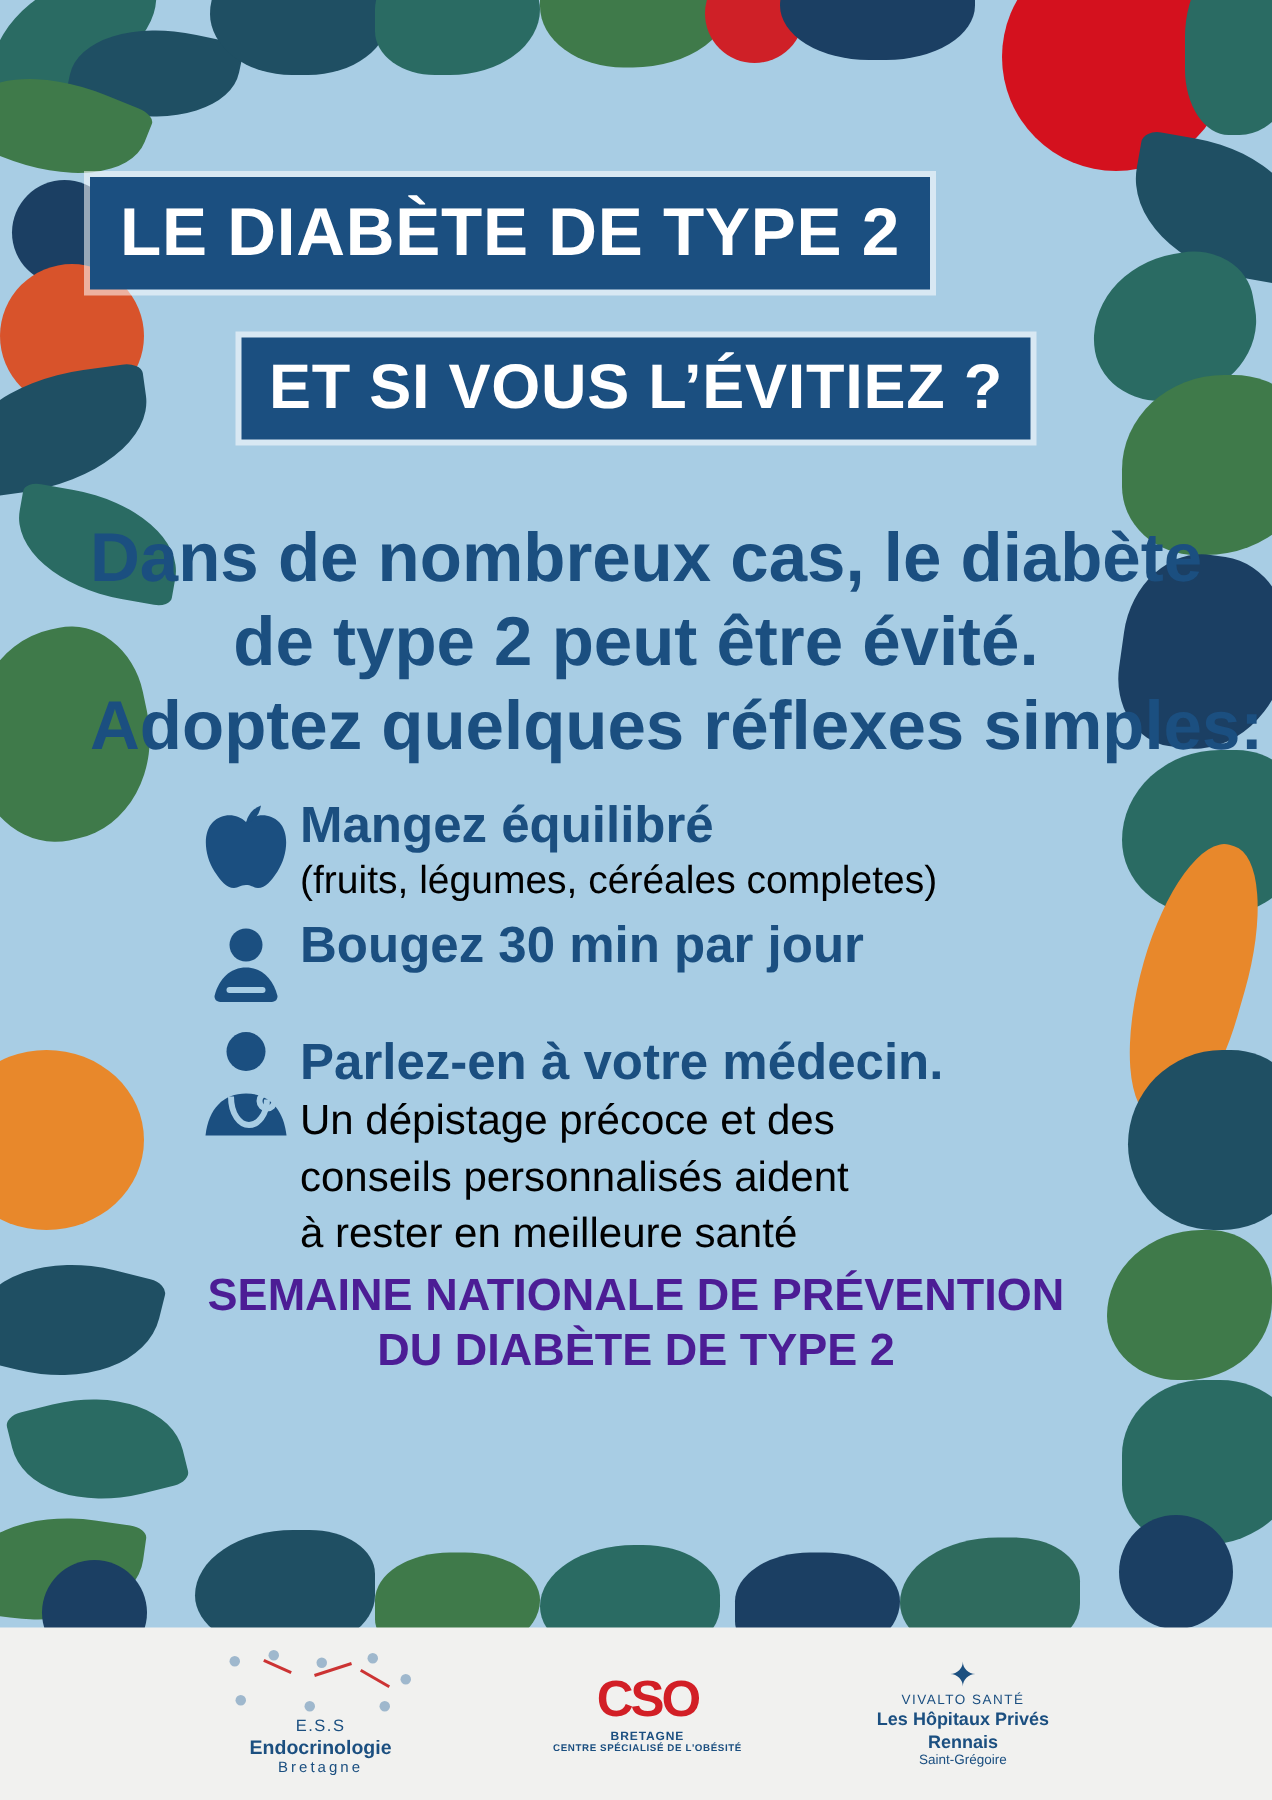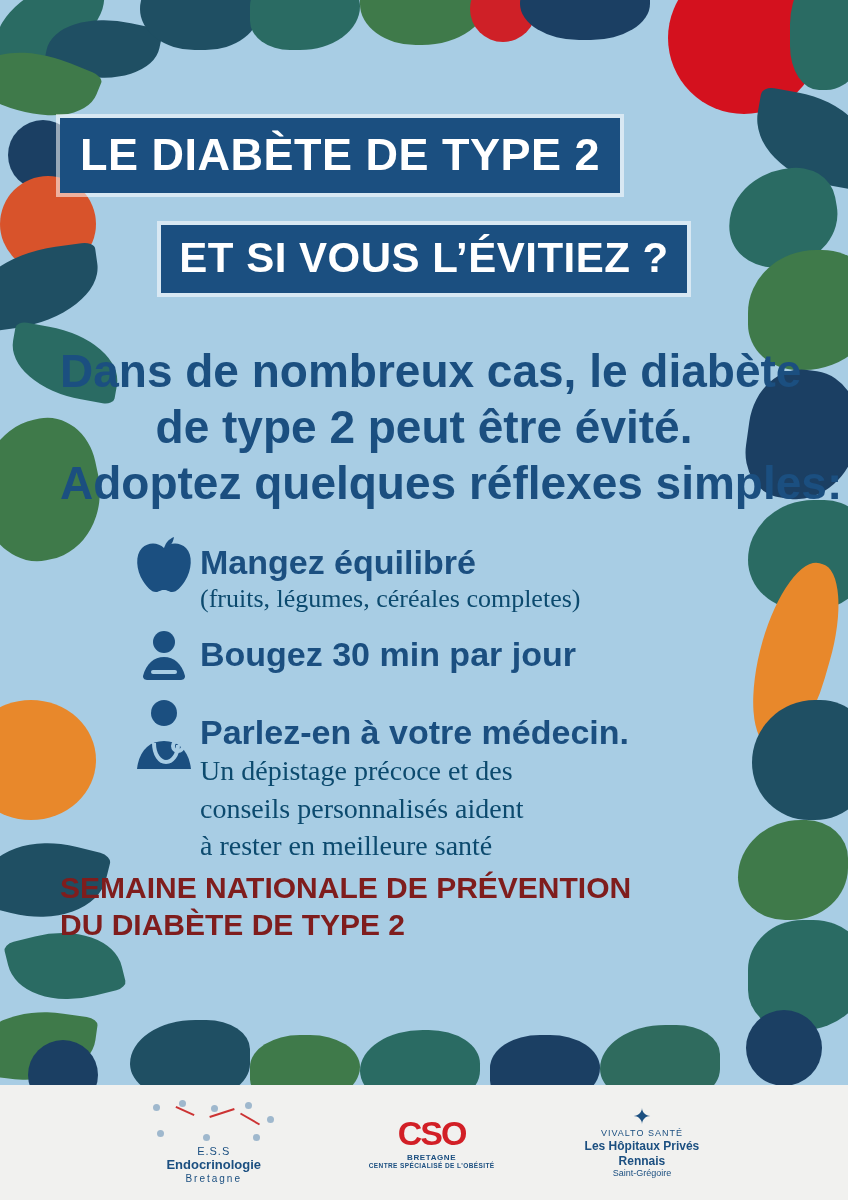--- a/index.html
+++ b/index.html
@@ -117,39 +117,39 @@
     margin-bottom: 6px;
   }
   .tip-icon {
     width: 72px;
     min-width: 72px;
     height: 72px;
     display: flex;
     align-items: center;
     justify-content: center;
   }
-  .tip-body { padding-top: 2px; margin-top: 12px; }
+  .tip-body { padding-top: 2px; }
   .tip-main {
     color: #1b4f80;
     font-size: 34px;
     font-weight: 600;
     line-height: 1.12;
   }
   .tip-sub {
-    color: #0c4a6e;
+    color: #000000;
     font-size: 26px;
     font-weight: 500;
     line-height: 1.2;
     margin-top: 2px;
-    font-family: Liberation Serif, serif;
   }
   .tip-doctor .tip-sub { font-size: 28px; line-height: 1.28; }
 
   .footer-title {
-    color: #7f1d1d;
+    text-align: center;
+    color: #4c1d95;
     font-size: 30px;
     font-weight: 800;
     line-height: 1.22;
   }
 
   .logos {
     position: absolute;
     left: 0; bottom: 0;
     width: 848px;
     height: 115px;

